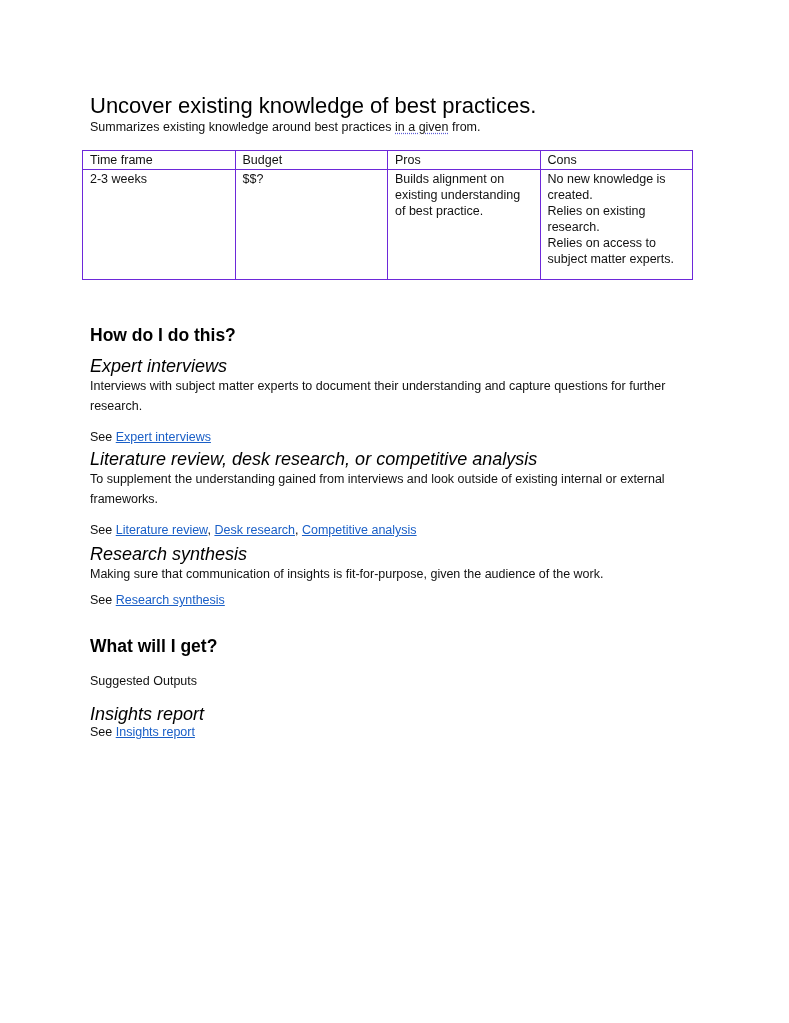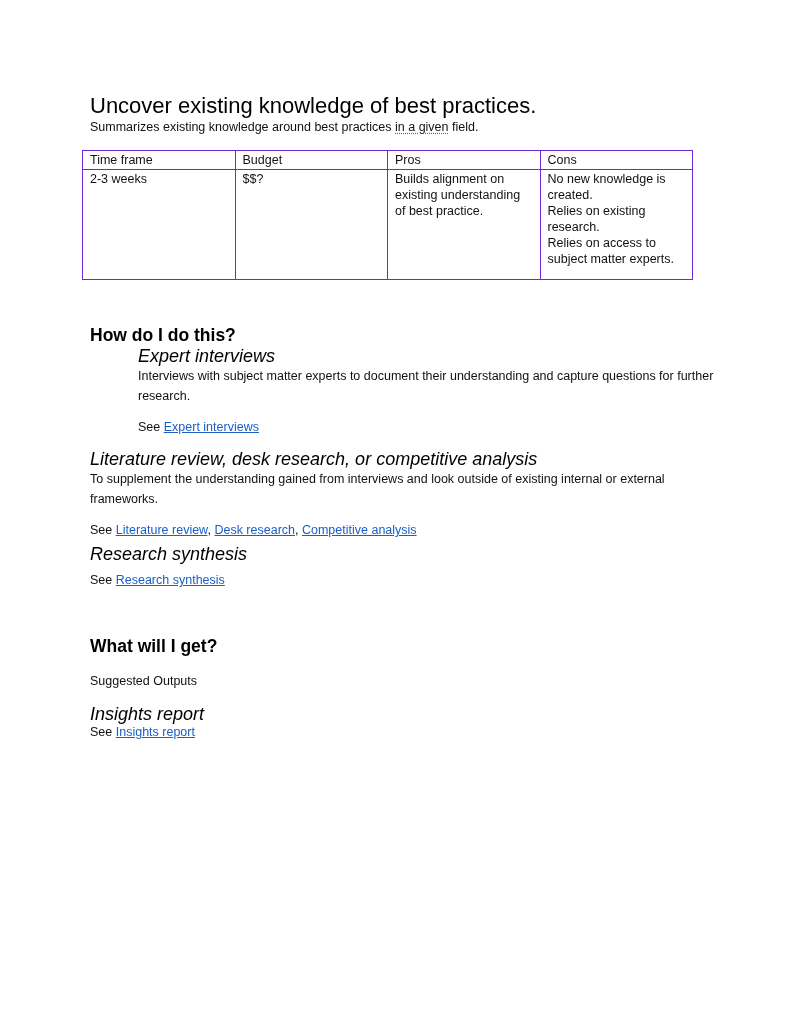--- a/index.html
+++ b/index.html
@@ -16,21 +16,21 @@
   h3 { font-size: 18px; font-style: italic; font-weight: normal; margin: 0; color: #000; line-height: 20px; }
   p { margin: 0; font-size: 12.5px; line-height: 20px; }
   a { color: #1a5fc7; text-decoration: underline; }
 </style>
 </head>
 <body>
 
 <div class="page">
   <h1 class="title">Uncover existing knowledge of best practices.</h1>
   <p class="subtitle" style="line-height:15px;">
-    <span>Summarizes existing knowledge around best practices </span><span class="squiggle">in a given</span><span> field.</span>
+    <span>Summarizes existing knowledge around best practices </span><span class="squiggle">in a given</span><span> from.</span>
   </p>
 
   <table class="info">
     <tbody>
         <tr>
       <td>Time frame</td>
       <td>Budget</td>
       <td>Pros</td>
       <td>Cons</td>
     </tr>
@@ -42,34 +42,35 @@
         <div>No new knowledge is created.</div>
         <div>Relies on existing research.</div>
         <div>Relies on access to subject matter experts.</div>
       </td>
     </tr>
   </tbody>
     </table>
 
   <h2 class="sec" style="top:233px;">How do I do this?</h2>
 
-  <div class="sec" style="top:254px;width:610px;margin-left:48px;">
+  <div class="sec" style="top:264px;width:610px;">
     <h3>Expert interviews</h3>
     <p>Interviews with subject matter experts to document their understanding and capture questions for further research.</p>
     <p style="margin-top:11px;"><span>See</span> <a href="#">Expert interviews</a></p>
   </div>
 
   <div class="sec" style="top:357px;width:610px;">
     <h3>Literature review, desk research, or competitive analysis</h3>
     <p>To supplement the understanding gained from interviews and look outside of existing internal or external frameworks.</p>
     <p style="margin-top:11px;"><span>See</span> <a href="#">Literature review</a>, <a href="#">Desk research</a>, <a href="#">Competitive analysis</a></p>
   </div>
 
   <div class="sec" style="top:452px;width:610px;">
     <h3>Research synthesis</h3>
+    <p>Making sure that communication of insights is fit-for-purpose, given the audience of the work.</p>
     <p style="margin-top:6px;"><span>See</span> <a href="#">Research synthesis</a></p>
   </div>
 
   <h2 class="sec" style="top:544px;">What will I get?</h2>
   <p class="sec" style="top:579px;">Suggested Outputs</p>
 
   <div class="sec" style="top:612px;">
     <h3>Insights report</h3>
     <p style="line-height:16px;"><span>See</span> <a href="#">Insights report</a></p>
   </div>

